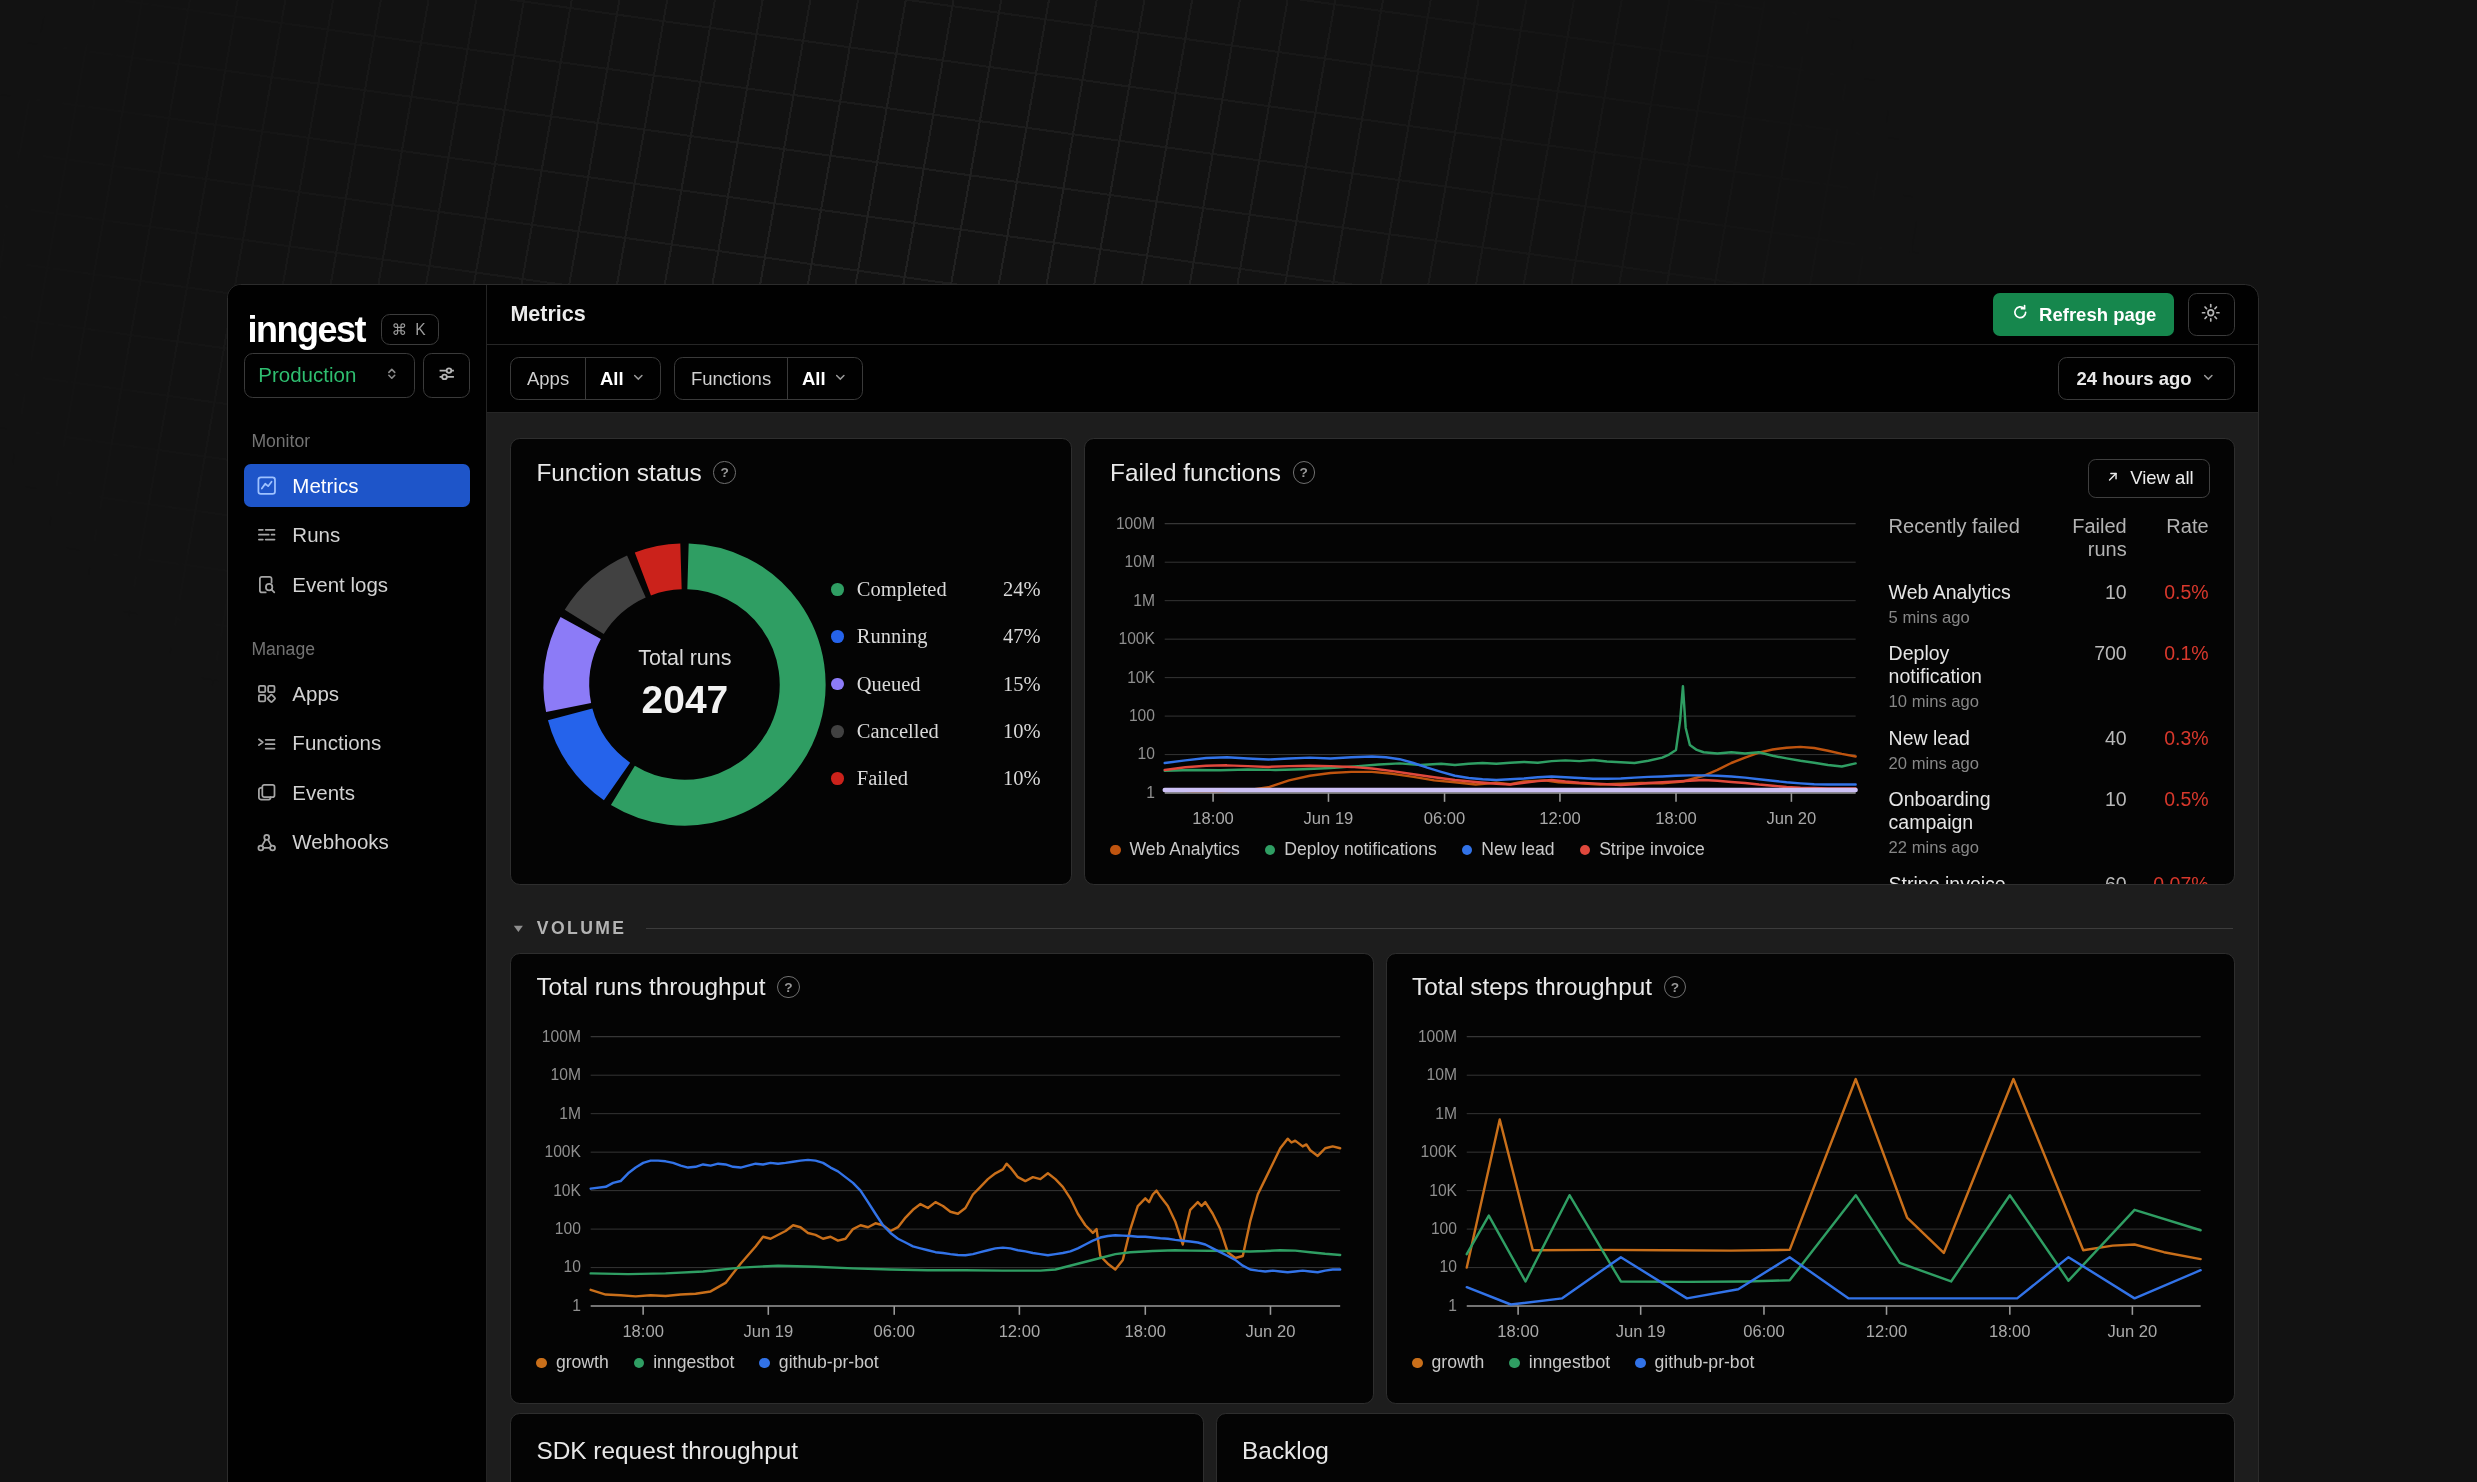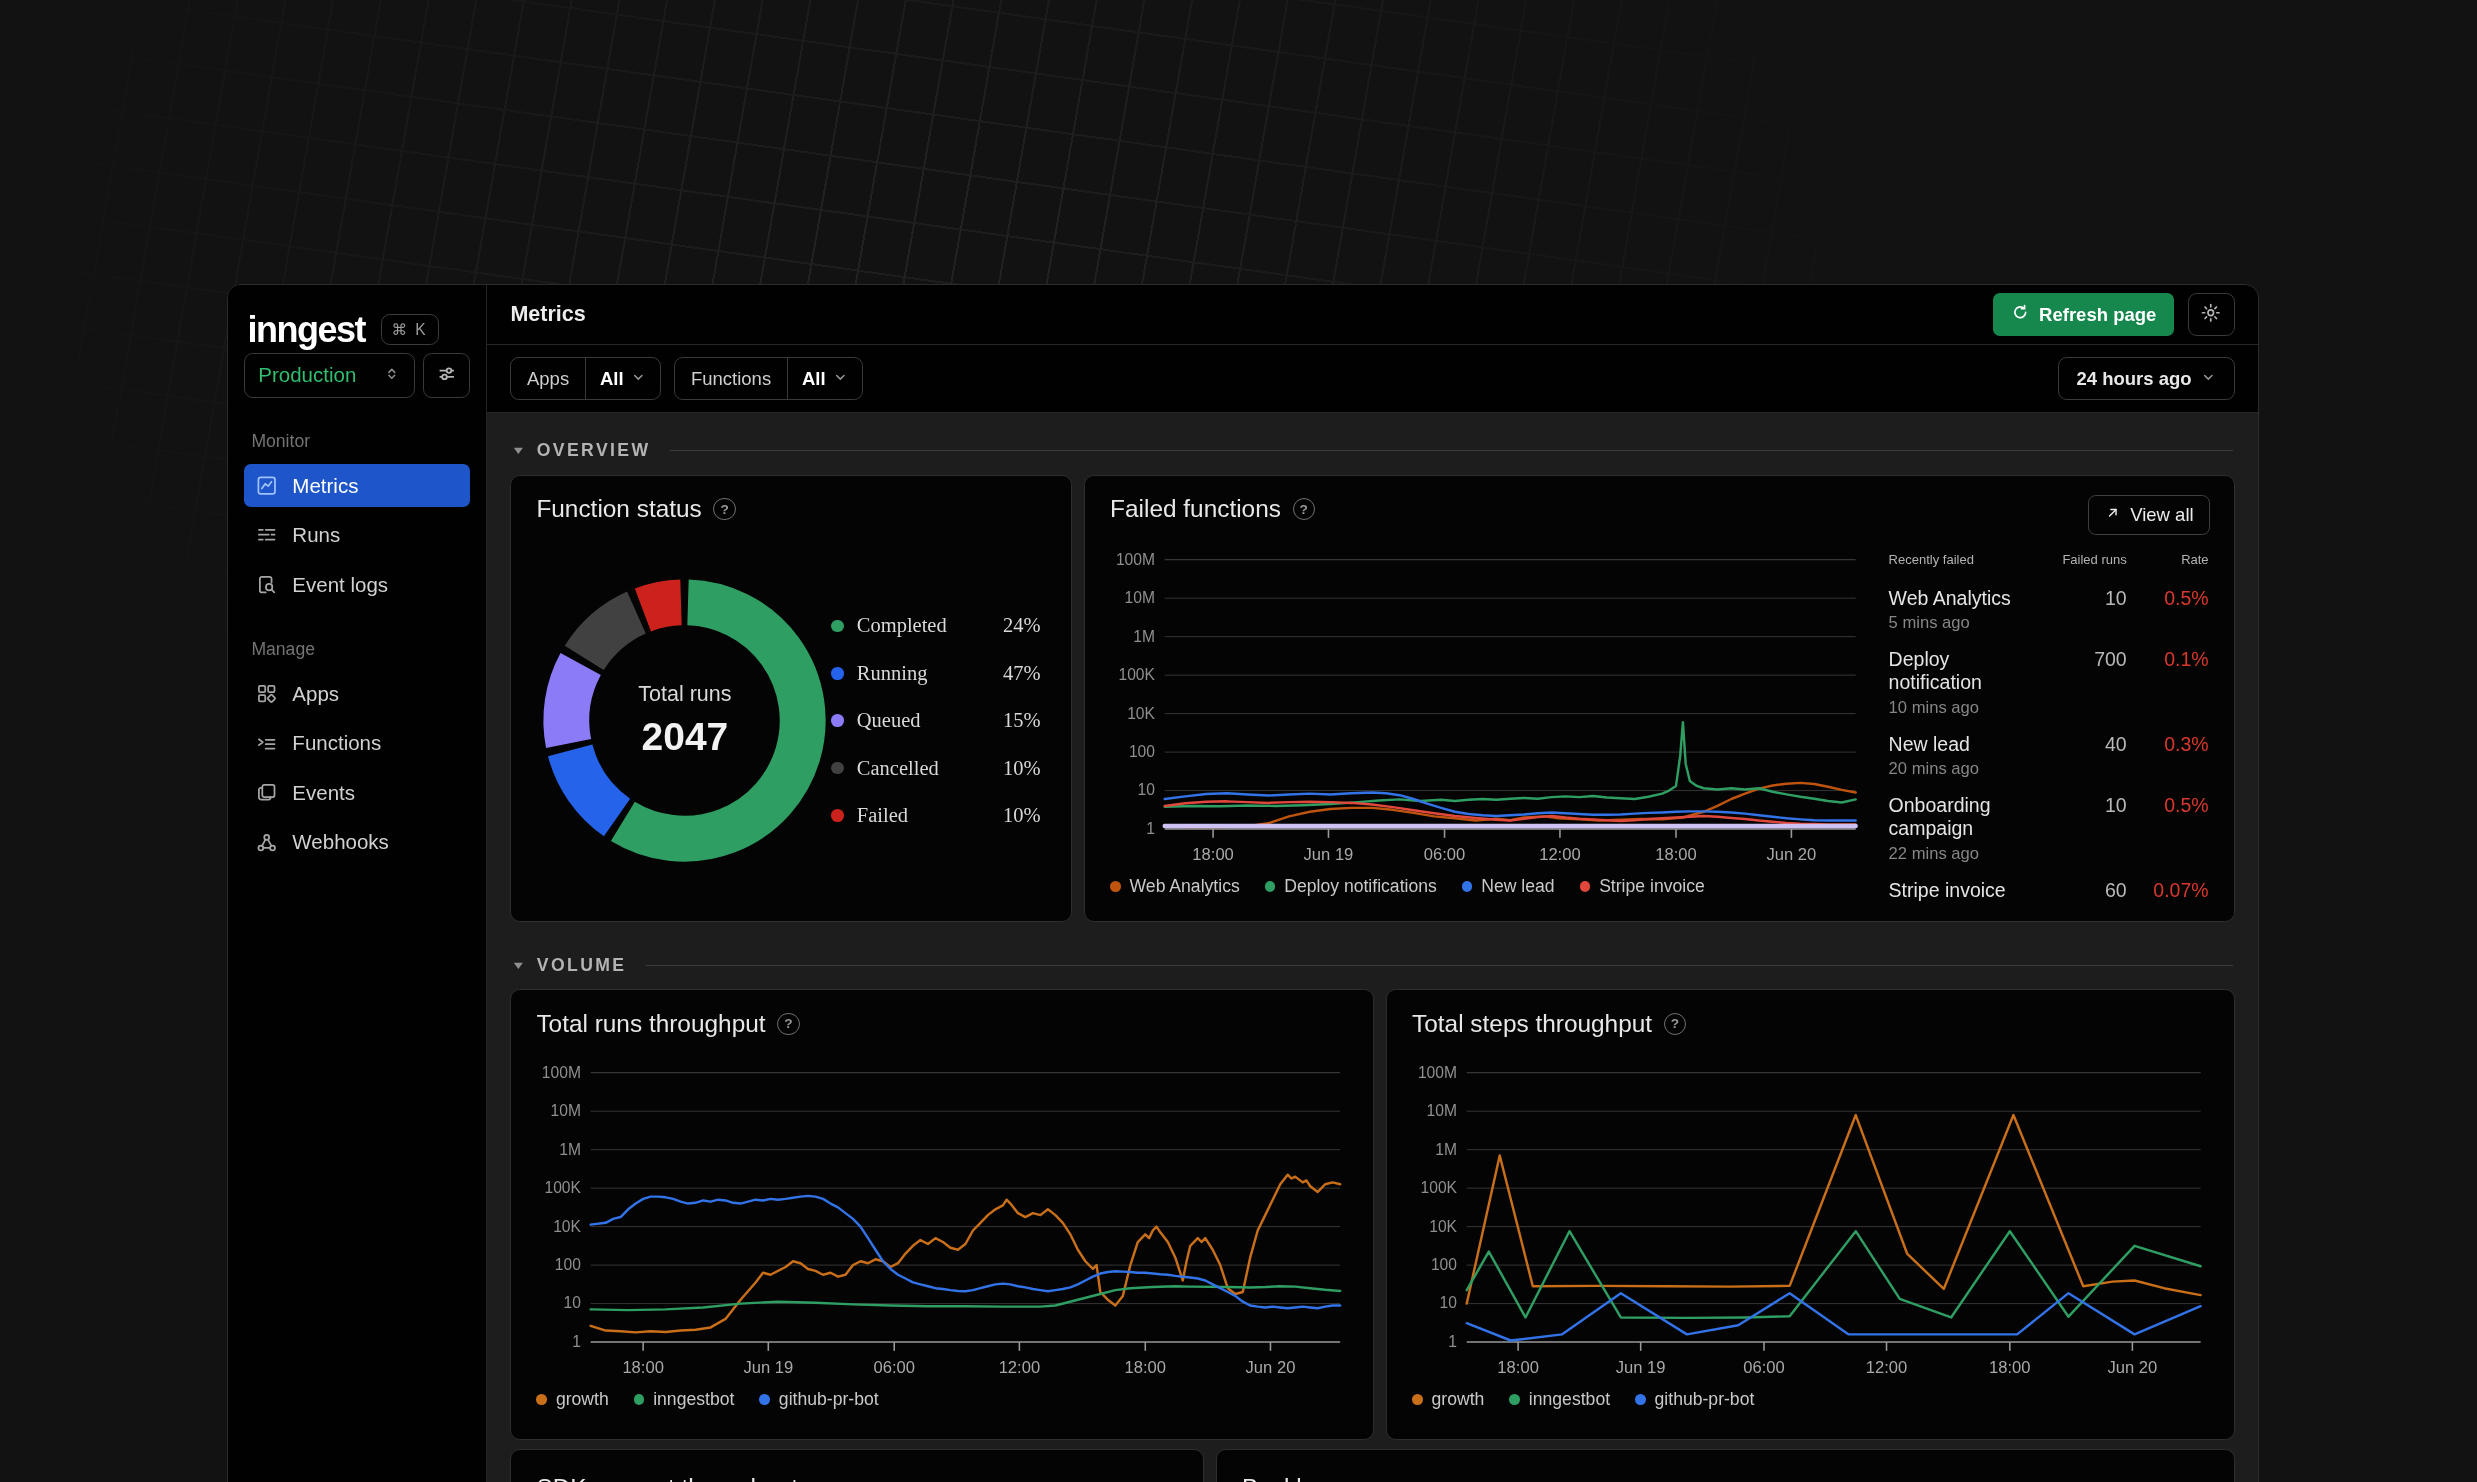--- a/index.html
+++ b/index.html
@@ -89,21 +89,21 @@
 
   .view-all { position:absolute; top:19.5px; right:23.4px; border:1.5px solid #3f3f3f; background:transparent; border-radius:7.8px;
     padding:7.8px 15.6px; font-size:18.5px; color:#ececec; display:flex; gap:9.8px; align-items:center; cursor:pointer; font-family:inherit; }
   .ff-body { display:flex; margin-top:25px; }
   .ff-chart-col { flex:1; min-width:0; }
   .chart-legend { display:flex; gap:25px; margin-top:3.9px; font-size:17.6px; color:#c9c9c9; flex-wrap:wrap; }
   .chart-legend .dot { width:10.7px; height:10.7px; }
   .chart-legend .li { display:flex; align-items:center; gap:8.8px; }
   .ff-table { width:320px; min-width:320px; margin-left:25px; margin-top:3.9px; }
   .t-head, .t-row { display:grid; grid-template-columns:1fr 84px 76px; column-gap:5.9px; }
-  .t-head { font-size:13px; color:#b3b3b3; margin-bottom:19.5px; }
+  .t-head { font-size:20px; color:#b3b3b3; margin-bottom:19.5px; }
   .t-head .c2, .t-row .c2 { text-align:right; }
   .t-head .c3, .t-row .c3 { text-align:right; }
   .t-row { margin-bottom:14.6px; align-items:start; }
   .t-row .nm { font-size:19.5px; color:#e5e5e5; }
   .t-row .tm { font-size:16.6px; color:#868686; margin-top:3.9px; }
   .t-row .c2 { font-size:19.5px; color:#b9b9b9; }
   .t-row .c3 { font-size:19.5px; color:#d8382c; font-weight:500; }
 
   .row-volume { height:451px; margin-bottom:9px; }
   .vol-left { width:864px; min-width:864px; }
@@ -271,29 +271,20 @@
       <div class="time-chip">
         <span>24 hours ago</span>
         <span class="chev"><svg width="14.6" height="14.6" viewBox="0 0 24 24" fill="none" stroke="currentColor" stroke-width="2.4" stroke-linecap="round">
               <polyline points="6 9 12 15 18 9"></polyline>
             </svg></span>
       </div>
     </div>
 
     <div class="content">
 
-      <div class="section-head">
-        <span class="tri">
-            <svg width="12.7" height="12.7" viewBox="0 0 14 14">
-              <polygon points="2,4 12,4 7,11" fill="#8f8f8f"></polygon>
-            </svg>
-          </span>
-        <span class="lbl">OVERVIEW</span>
-        <span class="rule"></span>
-      </div>
 
       <div class="row row-overview">
 
         <div class="card fs-card">
           <div class="card-title-row">
             <span>Function status</span>
             <span class="help">?</span>
           </div>
           <div class="fs-body">
             <div class="donut-wrap">

